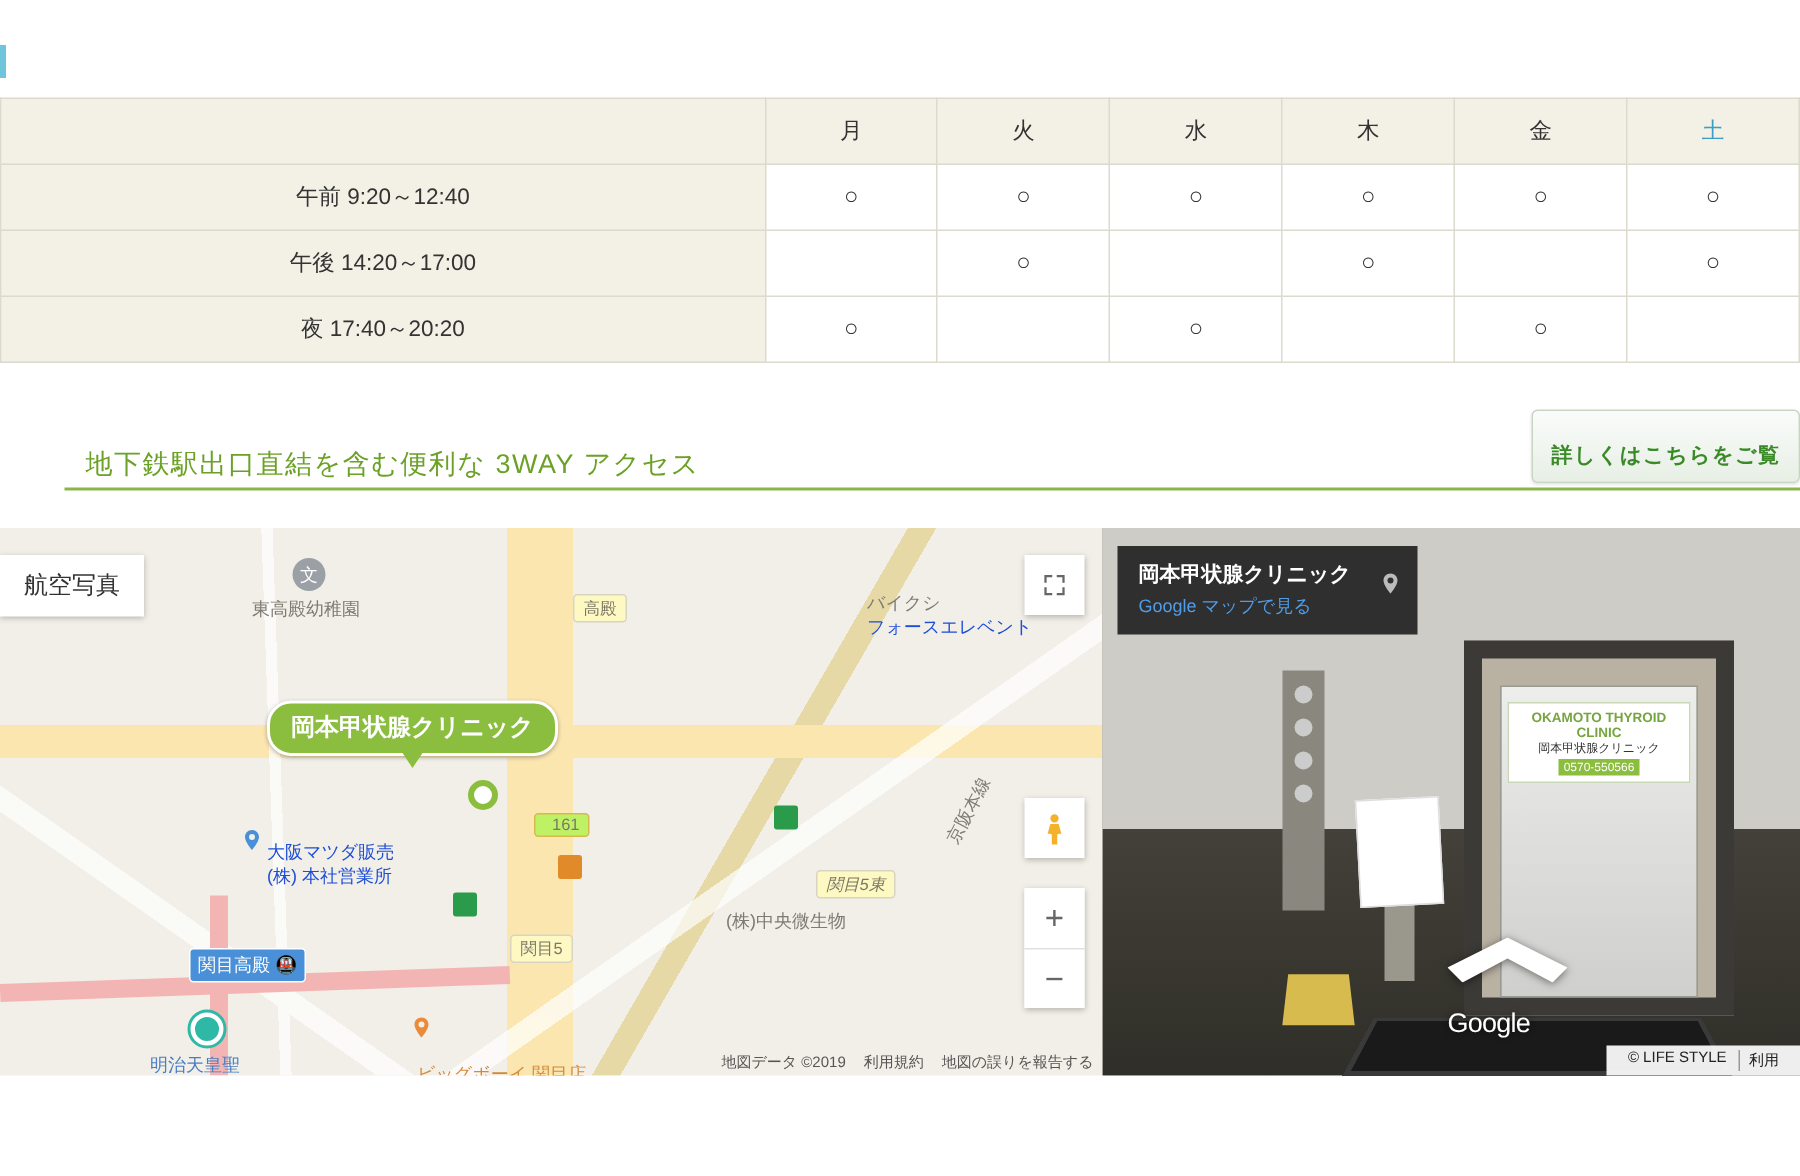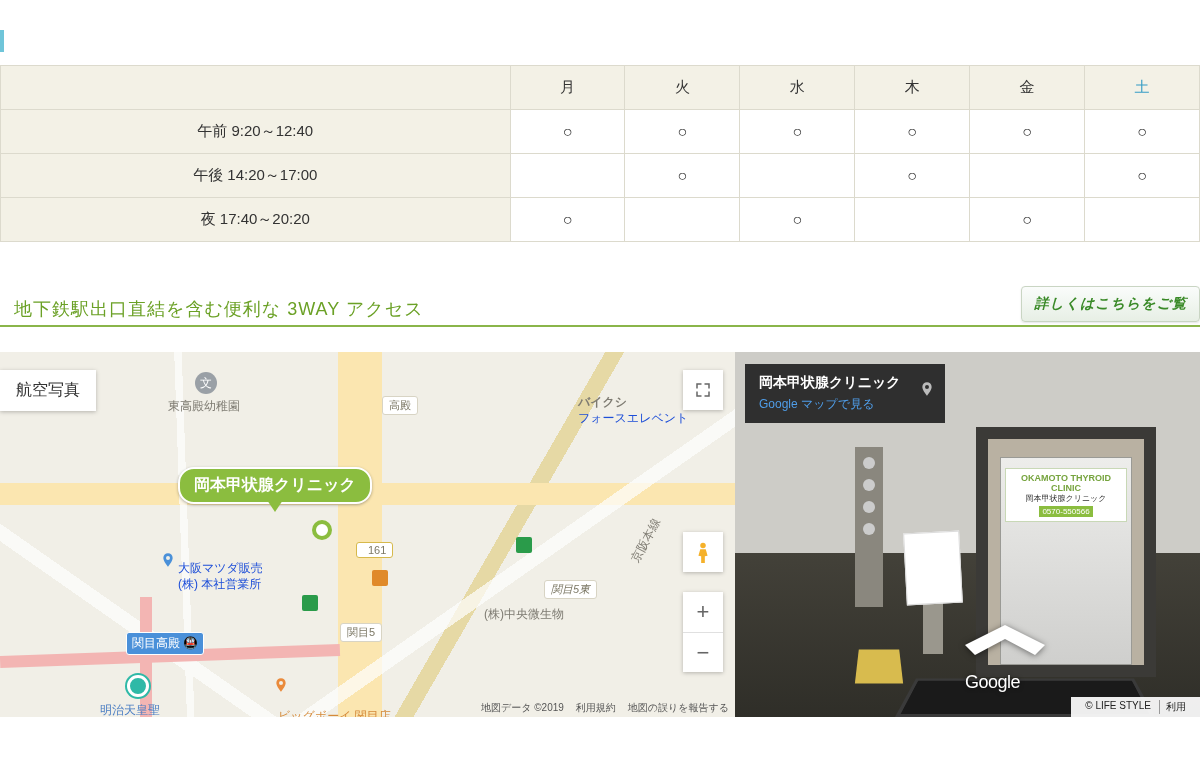--- a/index.html
+++ b/index.html
@@ -11,23 +11,23 @@
 .header-bar::before { content: ""; position: absolute; left: 0; top: 30px; width: 4px; height: 22px; background: #6fc5d9; }
 table.schedule { width: 1200px; border-collapse: collapse; }
 table.schedule th, table.schedule td { border: 1px solid #dcdacd; padding: 12px 8px; text-align: center; font-weight: normal; }
 table.schedule th { background: #f3f1e6; font-size: 15px; }
 table.schedule td.label { background: #f3f1e6; font-size: 15px; width: 510px; }
 table.schedule td.mark { width: 115px; font-size: 16px; }
 .sat { color: #3a9ec6; }
 
 
 .access-section { margin-top: 55px; }
-.access-heading { display: flex; align-items: flex-end; justify-content: space-between; border-bottom: 2px solid #8ab54a; padding-bottom: 4px; position: relative; padding-left: 14px; }
+.access-heading { display: flex; align-items: flex-end; justify-content: space-between; border-bottom: 2px solid #8ab54a; padding-bottom: 4px; position: relative; padding-left: 14px; margin-left: 43px; }
 .access-heading h3 { color: #6ba126; font-size: 18px; font-weight: normal; letter-spacing: 1px; }
-.details-btn { position: absolute; right: 0; bottom: 3px; background: linear-gradient(#fafcfb,#e7efe5); border: 1px solid #c9d5c3; border-radius: 4px; padding: 8px 12px 8px; font-size: 14px; color: #3a8a28; font-weight: bold; cursor: pointer; box-shadow: 0 1px 2px rgba(0,0,0,.1); letter-spacing: 1px; font-style: italic; }
+.details-btn { position: absolute; right: 0; bottom: 3px; background: linear-gradient(#fafcfb,#e7efe5); border: 1px solid #c9d5c3; border-radius: 4px; padding: 21px 12px 8px; font-size: 14px; color: #3a8a28; font-weight: bold; cursor: pointer; box-shadow: 0 1px 2px rgba(0,0,0,.1); letter-spacing: 1px; }
 
 
 .maps { display: flex; margin-top: 25px; }
 .map { position: relative; width: 735px; height: 365px; background: #f1efe7; overflow: hidden; }
 .streetview { position: relative; width: 465px; height: 365px; background: #8c8a80; overflow: hidden; }
 
 
 .map .roads { position: absolute; inset: 0; background:
   linear-gradient(90deg, rgba(0,0,0,0) 46%, #fbe6b0 46%, #fbe6b0 52%, rgba(0,0,0,0) 52%),
   linear-gradient(0deg, rgba(0,0,0,0) 58%, #fbe6b0 58%, #fbe6b0 64%, rgba(0,0,0,0) 64%),
@@ -53,21 +53,21 @@
 .map .aerial-btn { position:absolute; left:0; top:18px; background:#fff; padding:10px 16px; font-size:16px; box-shadow:0 1px 4px rgba(0,0,0,.25); cursor:pointer; }
 .map .fullscreen { position:absolute; right:12px; top:18px; width:40px; height:40px; background:#fff; box-shadow:0 1px 4px rgba(0,0,0,.25); display:flex; align-items:center; justify-content:center; cursor:pointer; }
 .map .fullscreen svg { width:18px; height:18px; fill:#666; }
 .map .pegman { position:absolute; right:12px; top:180px; width:40px; height:40px; background:#fff; box-shadow:0 1px 4px rgba(0,0,0,.25); display:flex; align-items:center; justify-content:center; cursor:grab; }
 .map .pegman svg { fill:#f5b12a; }
 .map .zoom { position:absolute; right:12px; top:240px; width:40px; background:#fff; box-shadow:0 1px 4px rgba(0,0,0,.25); }
 .map .zoom button { width:40px; height:40px; border:none; background:#fff; font-size:22px; color:#666; cursor:pointer; display:block; }
 .map .zoom button + button { border-top:1px solid #e0e0e0; }
 .map .attribution { position:absolute; right:6px; bottom:2px; font-size:10px; color:#555; display:flex; gap:12px; white-space:nowrap; }
 .map .attribution span { cursor:pointer; }
-.map .route-label { position:absolute; background:#ffffff; border:1px solid #d8d4c4; border-radius:3px; font-size:11px; color:#7c7865; padding:1px 6px; }
+.map .route-label { position:absolute; background:#fef9c3; border:1px solid #d8d4c4; border-radius:3px; font-size:11px; color:#7c7865; padding:1px 6px; }
 .map .shop-pin { position:absolute; width:16px;height:22px; }
 .map .shop-pin svg{fill:#4a90d9;}
 
 
 .streetview .sv-scene { position:absolute; inset:0; background: linear-gradient(#cdccc7 0%, #cdccc7 55%, #434139 55%, #2f2e28 100%); }
 .streetview .elevator { position:absolute; right:44px; top:75px; width:180px; height:250px; background:#b9b1a2; border:12px solid #3b3a37; }
 .streetview .elevator .door { position:absolute; left:12px; right:12px; top:18px; bottom:0; background:linear-gradient(#ededeb,#cfcfcd); border:1px solid #9a9a95; }
 .streetview .elevator .sign { position:absolute; left:4px; right:4px; top:10px; height:54px; background:#fff; border:1px solid #c8d8b6; padding:4px; font-size:8px; text-align:center; }
 .streetview .elevator .sign .stripe{ color:#76a43e; font-weight:bold; font-size:9px;}
 .streetview .elevator .sign .phone{ background:#8bbd3f; color:#fff; font-size:8px; padding:1px 3px; display:inline-block; margin-top:2px; }
@@ -148,21 +148,21 @@
     <div class="maps">
 
       <div class="map">
         <div class="roads"></div>
         <div class="whitelines"></div>
         <div class="rail"></div>
         <div class="rail2"></div>
 
         <div class="school-icon">文</div>
         <div class="poi" style="left:168px;top:46px;">東高殿幼稚園</div>
-        <div class="poi" style="left:578px;top:42px;font-weight:bold;">バイクシ</div>
+        <div class="poi" style="left:578px;top:42px;">バイクシ</div>
         <div class="poi blue" style="left:578px;top:58px;">フォースエレベント</div>
         <div class="poi blue" style="left:178px;top:208px;">大阪マツダ販売</div>
         <div class="poi blue" style="left:178px;top:224px;">(株) 本社営業所</div>
         <div class="poi" style="left:484px;top:254px;">(株)中央微生物</div>
         <div class="poi" style="left:100px;top:350px;color:#4a7dc3;">明治天皇聖</div>
 
         <div class="poi" style="left:278px;top:356px;color:#d58a3a;">ビッグボーイ 関目店</div>
         <div class="poi" style="left:622px;top:180px;transform:rotate(-62deg);">京阪本線</div>
 
         <div class="shop-pin" style="left:160px;top:200px;">
@@ -172,21 +172,21 @@
         </div>
         <div class="shop-pin" style="left:273px;top:325px;">
           <svg viewBox="0 0 24 24" style="fill:#ea8a3b">
               <path d="M12 2C8 2 5 5 5 9c0 5 7 13 7 13s7-8 7-13c0-4-3-7-7-7zm0 10a3 3 0 110-6 3 3 0 010 6z"></path>
             </svg>
         </div>
 
         <div class="route-label" style="left:382px;top:44px;">高殿</div>
         <div class="route-label" style="left:340px;top:242px;margin-top:29px;">関目5</div>
         <div class="route-label" style="left:544px;top:228px;font-style:italic;">関目5東</div>
-        <div class="route-label" style="left:356px;top:190px;background:#ffffff;border-color:#d6b94c;padding-left:11px;">161</div>
+        <div class="route-label" style="left:356px;top:190px;background:#bef264;border-color:#d6b94c;padding-left:11px;">161</div>
 
         <div class="convenience" style="left:302px;top:243px;"></div>
         <div class="convenience" style="left:372px;top:218px;background:#e08a2a;"></div>
         <div class="convenience" style="left:516px;top:185px;"></div>
 
         <div class="marker-pin">岡本甲状腺クリニック</div>
         <div class="marker-dot"></div>
 
         <div class="station-badge" style="left:126px;top:280px;"><span>関目高殿</span> 🚇</div>
         <div class="station-green"></div>

